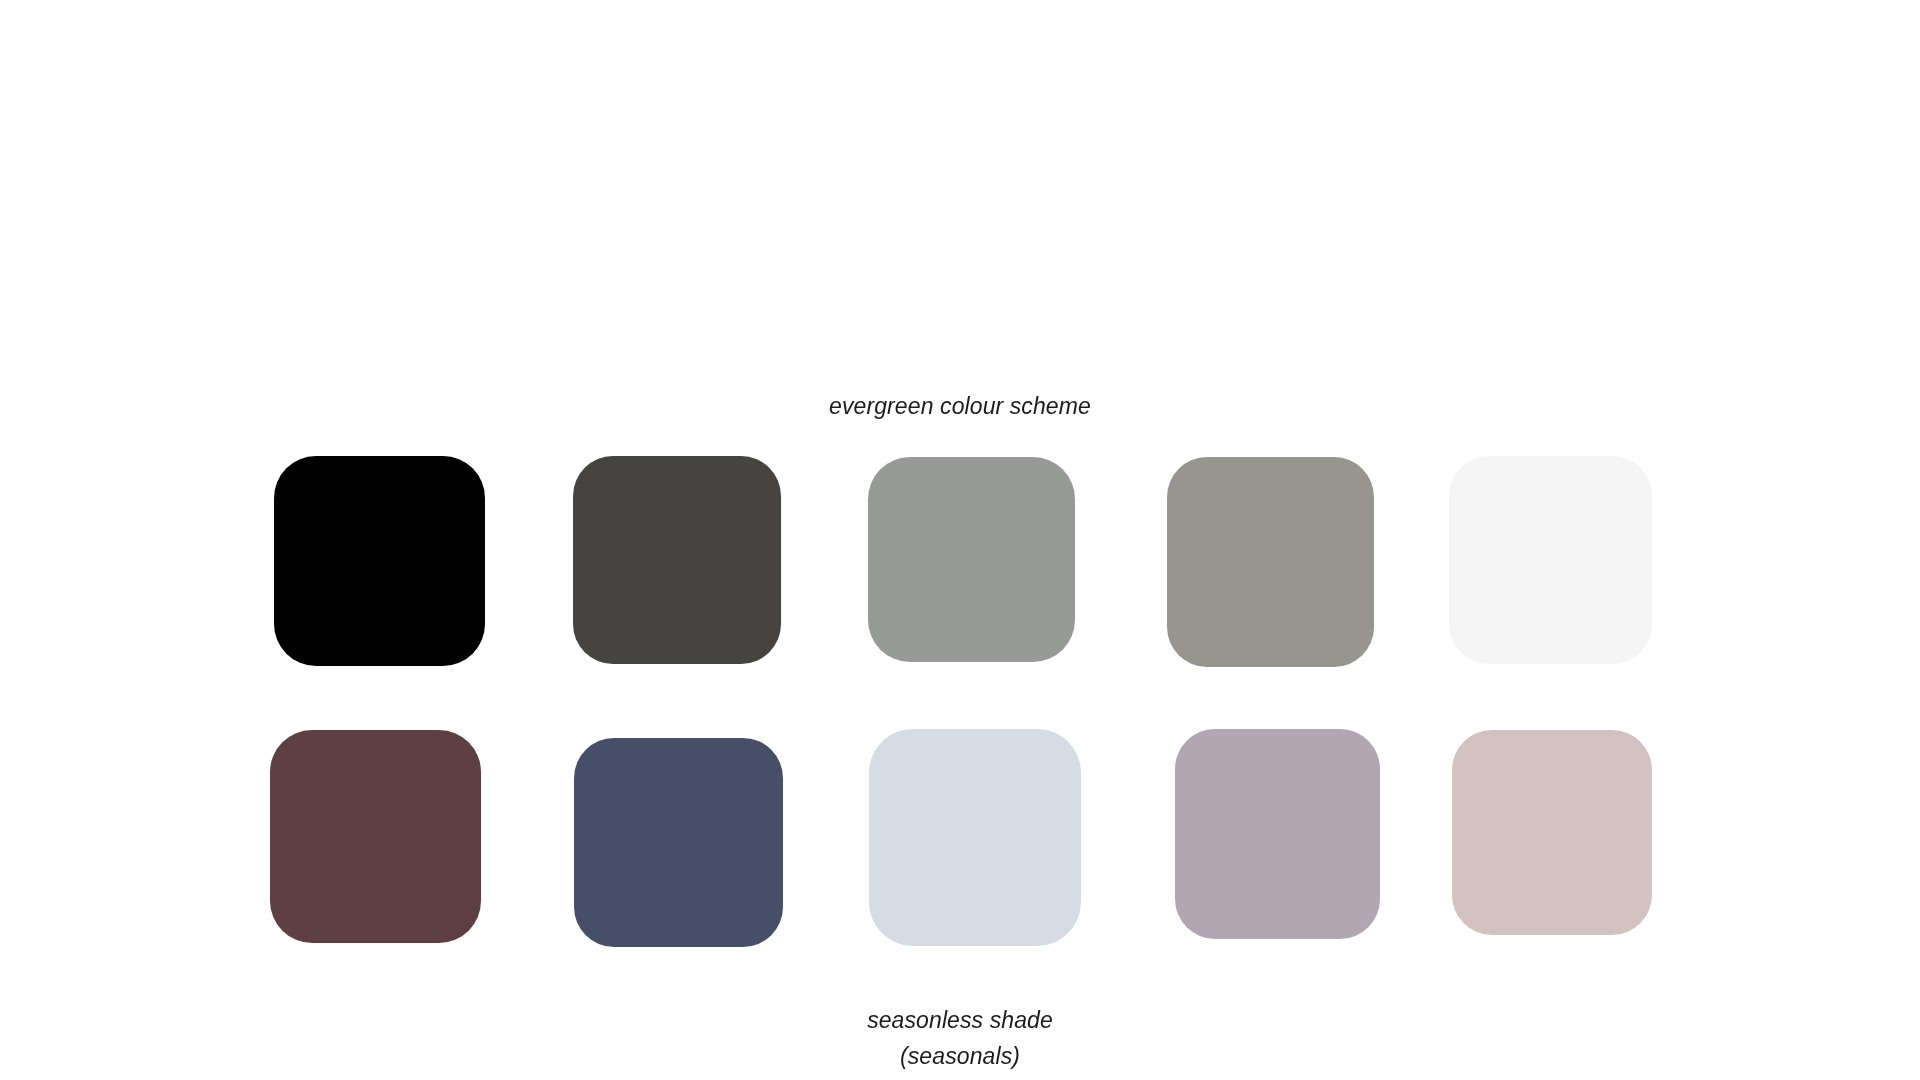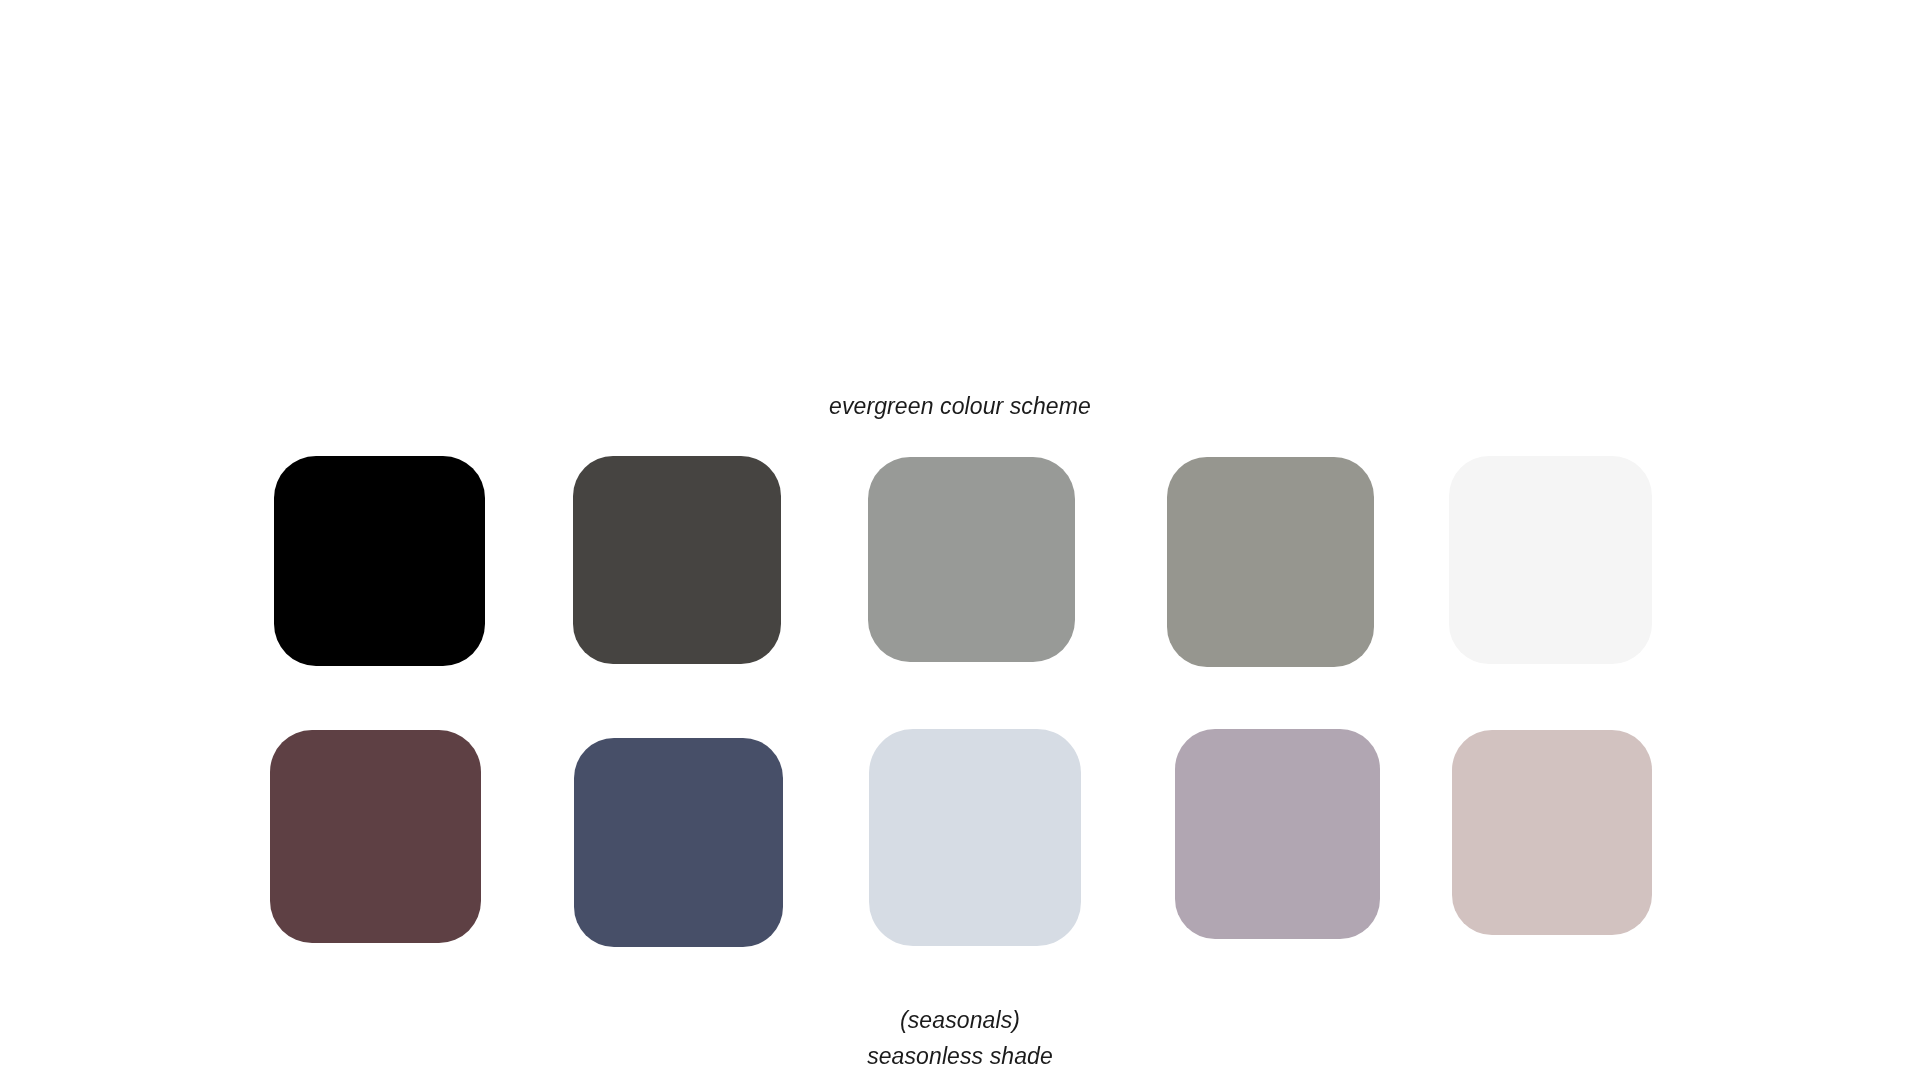--- a/index.html
+++ b/index.html
@@ -86,17 +86,17 @@
   <div class="swatch sw-r1c4" style="background-color: rgb(150, 150, 143);"></div>
   <div class="swatch sw-r1c5" style="background-color: rgb(245, 245, 245);"></div>
 
   <div class="swatch sw-r2c1" style="background-color: rgb(94, 64, 68);"></div>
   <div class="swatch sw-r2c2" style="background-color: rgb(71, 79, 104);"></div>
   <div class="swatch sw-r2c3" style="background-color: rgb(214, 220, 228);"></div>
   <div class="swatch sw-r2c4" style="background-color: rgb(177, 166, 178);"></div>
   <div class="swatch sw-r2c5" style="background-color: rgb(210, 194, 192);"></div>
 
   <div class="caption" id="scheme-footnote">
+    <span class="foot-line">seasonless shade</span>
     <span class="foot-line">(seasonals)</span>
-    <span class="foot-line">seasonless shade</span>
   </div>
 
 </div>
 
 </body></html>

